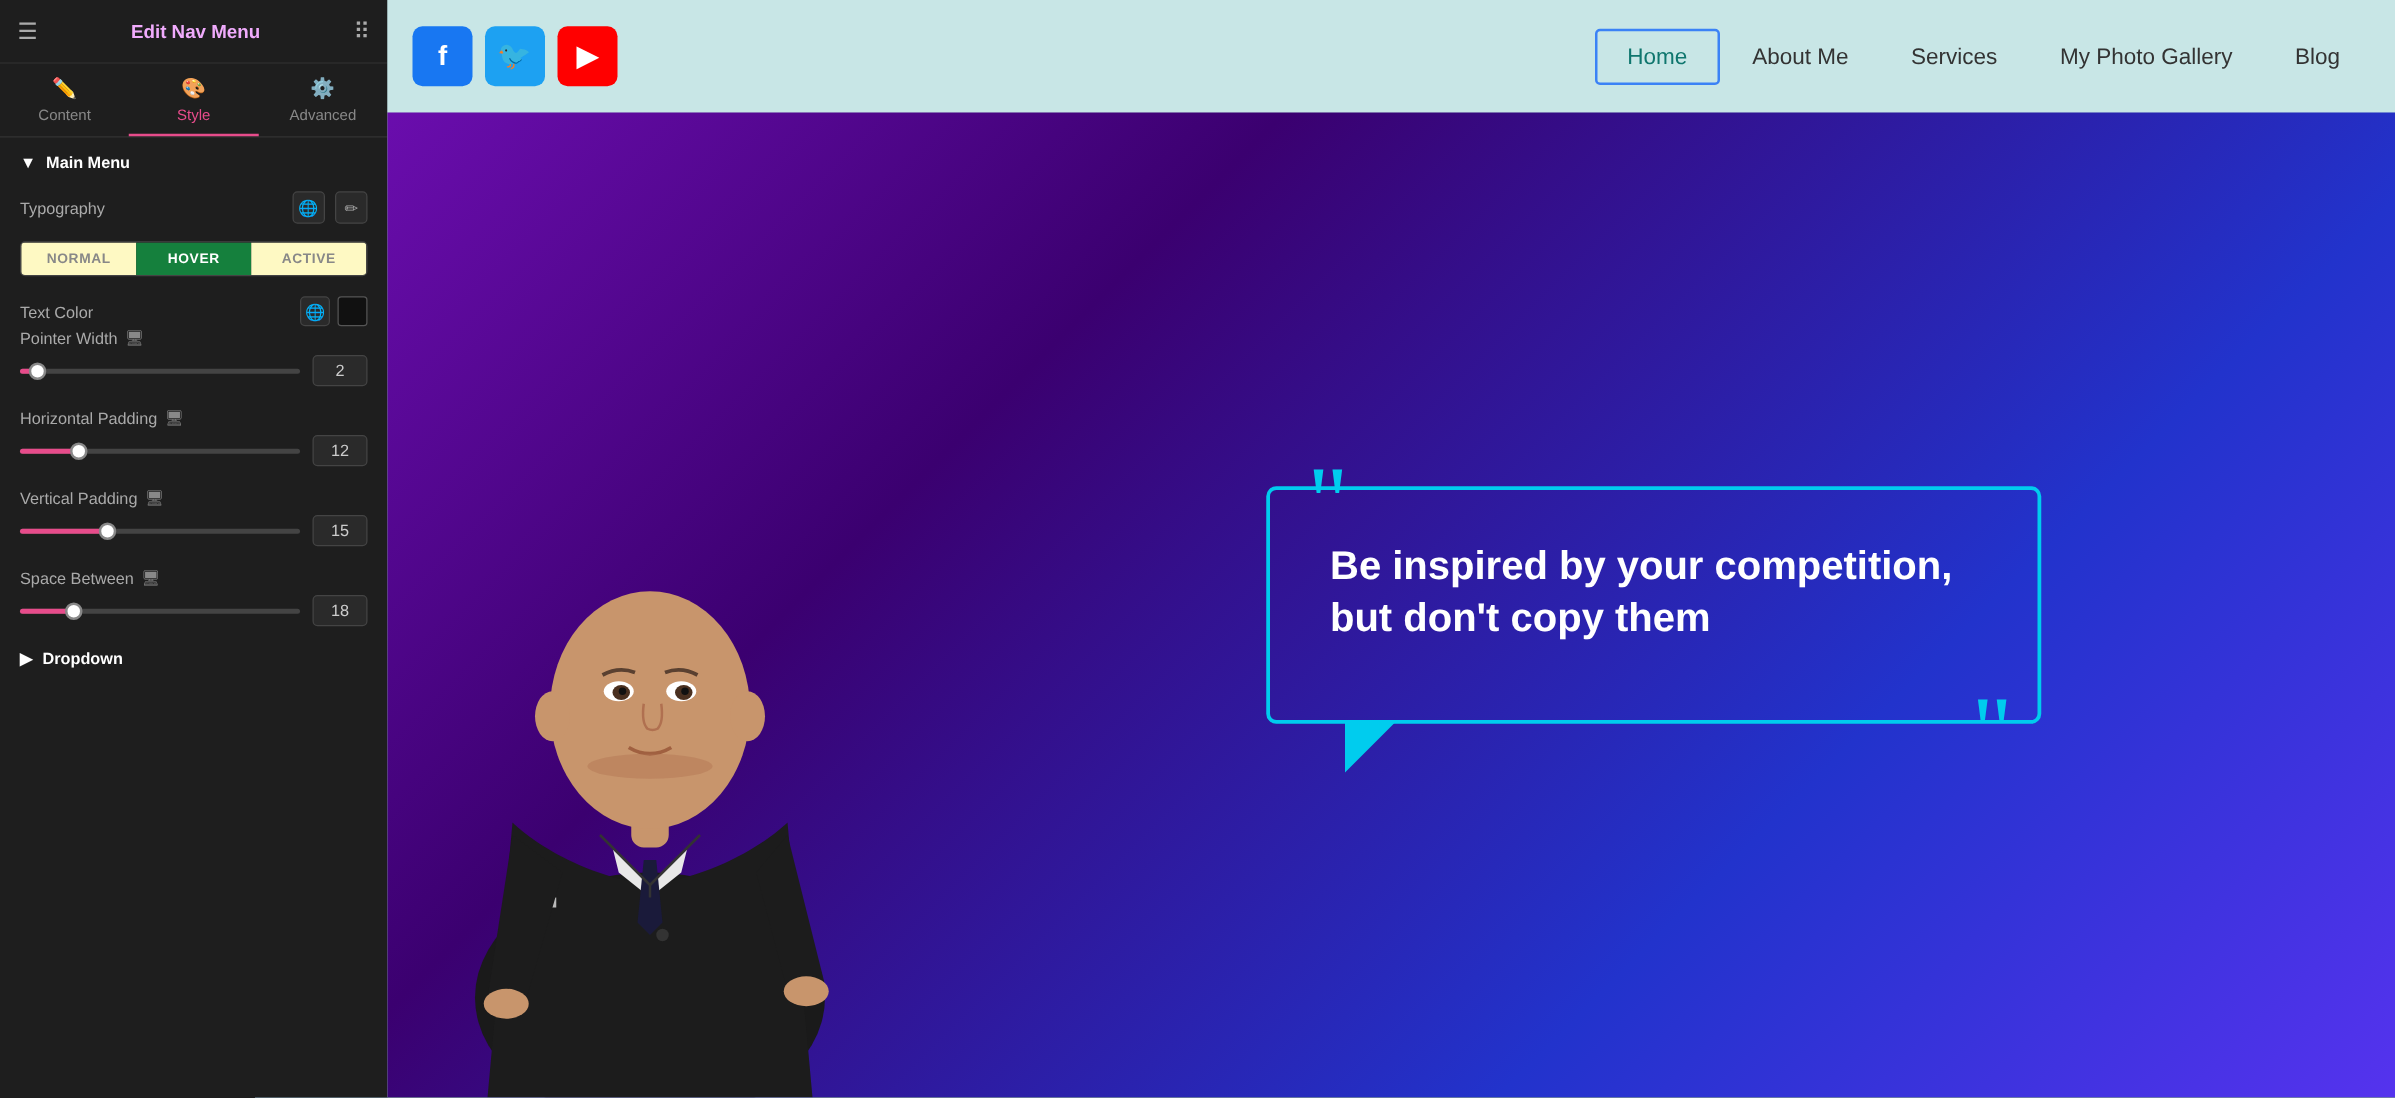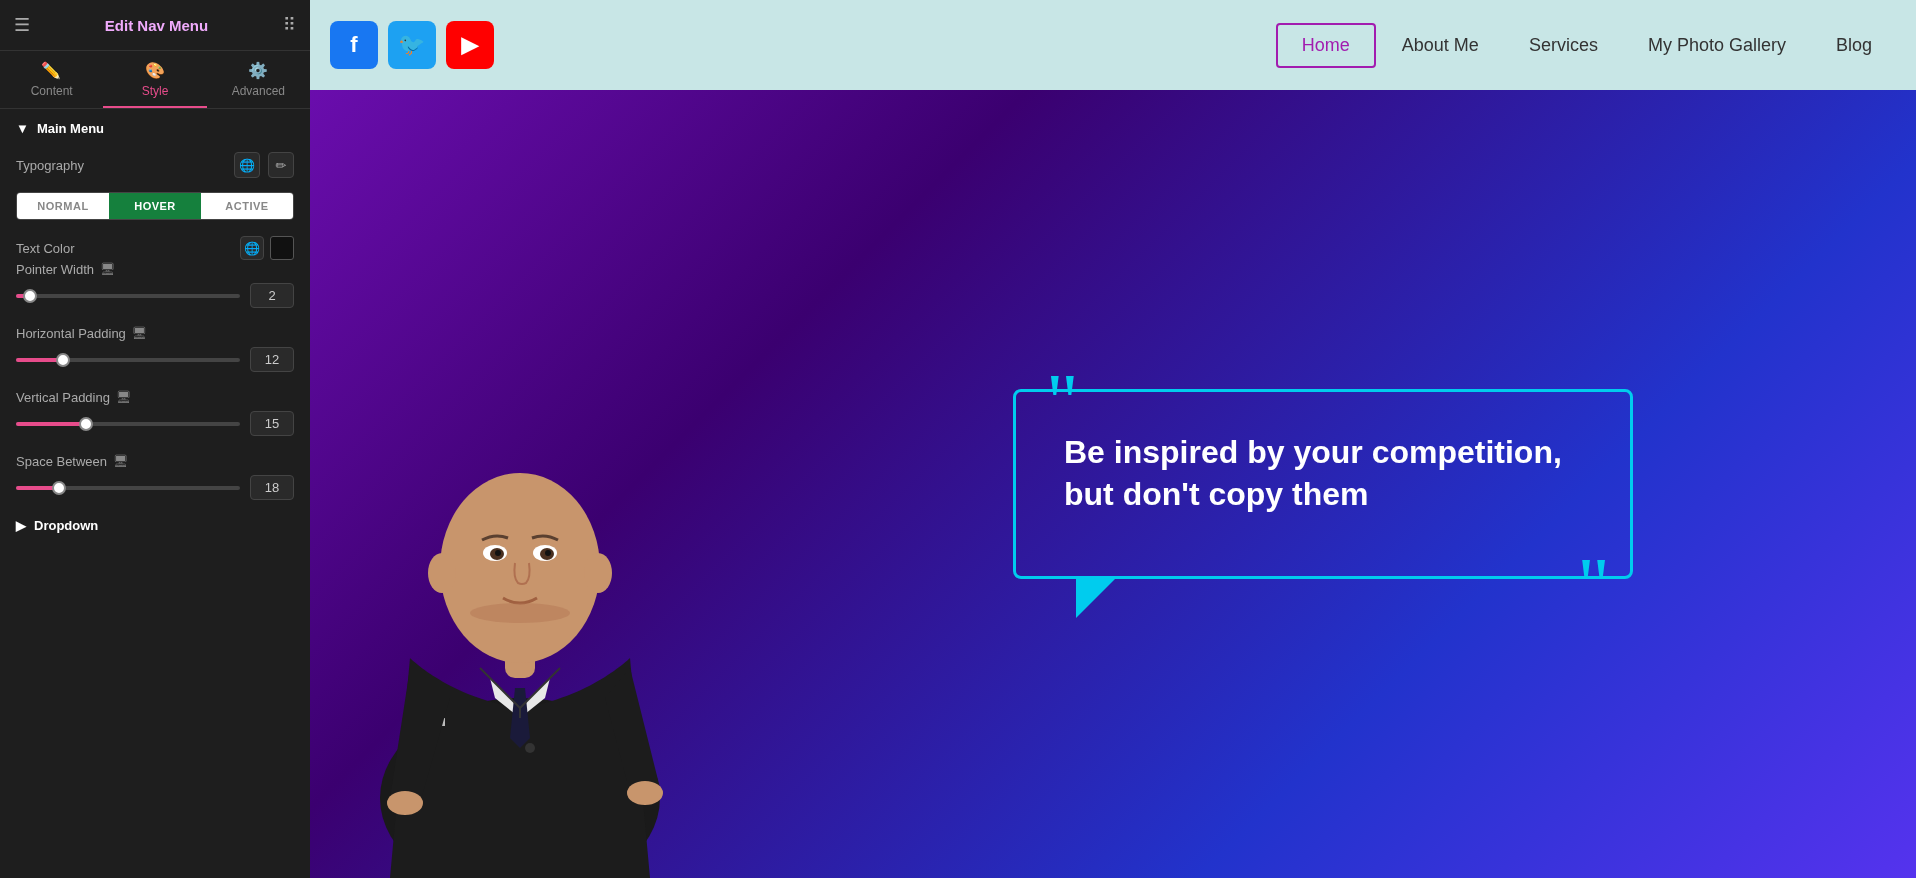--- a/index.html
+++ b/index.html
@@ -136,21 +136,21 @@
     }
 
     .state-tab {
       flex: 1;
       padding: 7px 4px;
       text-align: center;
       font-size: 11px;
       font-weight: 600;
       color: #888;
       cursor: pointer;
-      background: #ffffff;
+      background: #fef9c3;
       letter-spacing: 0.5px;
     }
 
     .state-tab.active {
       background: #15803d;
       color: #fff;
     }
 
     
     .color-swatch-row {
@@ -321,23 +321,23 @@
 
     .nav-item {
       padding: 10px 24px;
       color: #333;
       font-size: 18px;
       cursor: pointer;
       font-weight: 400;
     }
 
     .nav-item.active {
-      border: 2px solid #a21caf;
+      border: 2px solid #3b82f6;
       border-radius: 4px;
-      color: #a21caf;
+      color: #0f766e;
     }
 
     .nav-item.blog {
       font-size: 18px;
     }
 
     
     .hero-area {
       flex: 1;
       background: linear-gradient(135deg, #6a0dad 0%, #3b0070 30%, #2233cc 70%, #5533ee 100%);

